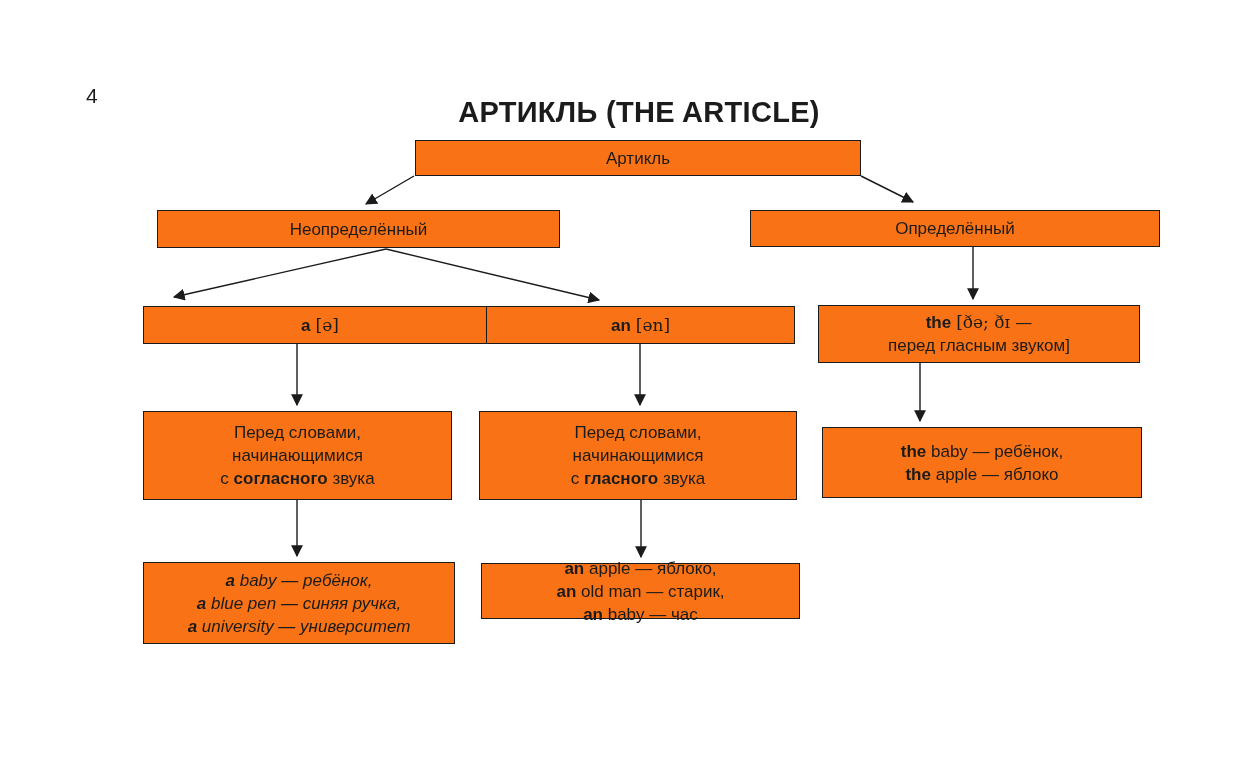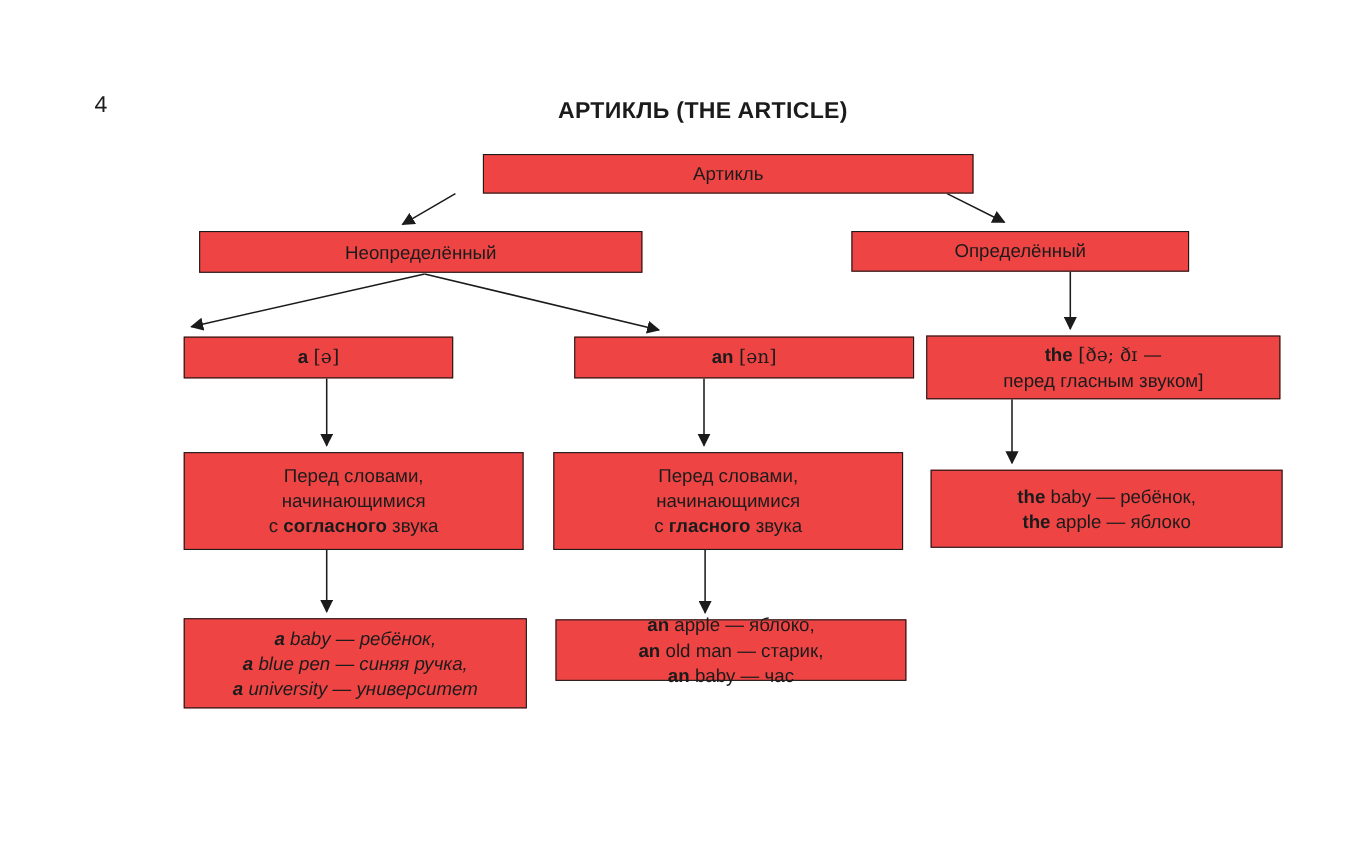--- a/index.html
+++ b/index.html
@@ -14,59 +14,58 @@
   }
   .page-number {
     position: absolute;
     left: 86px;
     top: 84px;
     font-size: 21px;
   }
   .page-title {
     position: absolute;
     left: 349px;
-    top: 84px;
+    top: 96px;
     width: 580px;
     text-align: center;
-    font-size: 21px;
+    font-size: 29px;
     font-weight: bold;
     letter-spacing: 0.3px;
     line-height: 33px;
   }
   .connectors {
     position: absolute;
     left: 0; top: 0;
     width: 1241px; height: 768px;
   }
   .node {
     position: absolute;
     box-sizing: border-box;
-    background: #ef4444;
+    background: #f97316;
     border: 1.6px solid #1b1b1b;
     display: flex;
     flex-direction: column;
     align-items: center;
     justify-content: center;
     text-align: center;
     font-size: 17px;
     line-height: 23px;
-    margin-left: 24px;
   }
   .b { font-weight: bold; }
   .tr {
     font-family: "DejaVu Serif", serif;
     margin-left: 5px;
     font-size: 17px;
   }
   
   .n-root       { left: 415px; top: 140px; width: 446px; height: 36px; }
   .n-indef      { left: 157px; top: 210px; width: 403px; height: 38px; }
-  .n-def        { left: 750px; top: 210px; width: 307px; height: 37px; }
-  .n-a          { left: 143px; top: 306px; width: 245px; height: 38px; }
-  .n-an         { left: 498px; top: 306px; width: 309px; height: 38px; }
+  .n-def        { left: 750px; top: 210px; width: 410px; height: 37px; }
+  .n-a          { left: 143px; top: 306px; width: 354px; height: 38px; }
+  .n-an         { left: 486px; top: 306px; width: 309px; height: 38px; }
   .n-the        { left: 818px; top: 305px; width: 322px; height: 58px; text-align: center; }
   .n-rule-a     { left: 143px; top: 411px; width: 309px; height: 89px; }
   .n-rule-an    { left: 479px; top: 411px; width: 318px; height: 89px; }
   .n-ex-the     { left: 822px; top: 427px; width: 320px; height: 71px; }
   .n-ex-a       { left: 143px; top: 562px; width: 312px; height: 82px; font-style: italic; }
   .n-ex-an      { left: 481px; top: 563px; width: 319px; height: 56px; }
   .ex-line { white-space: pre; }
 </style>
 </head>
 <body>

